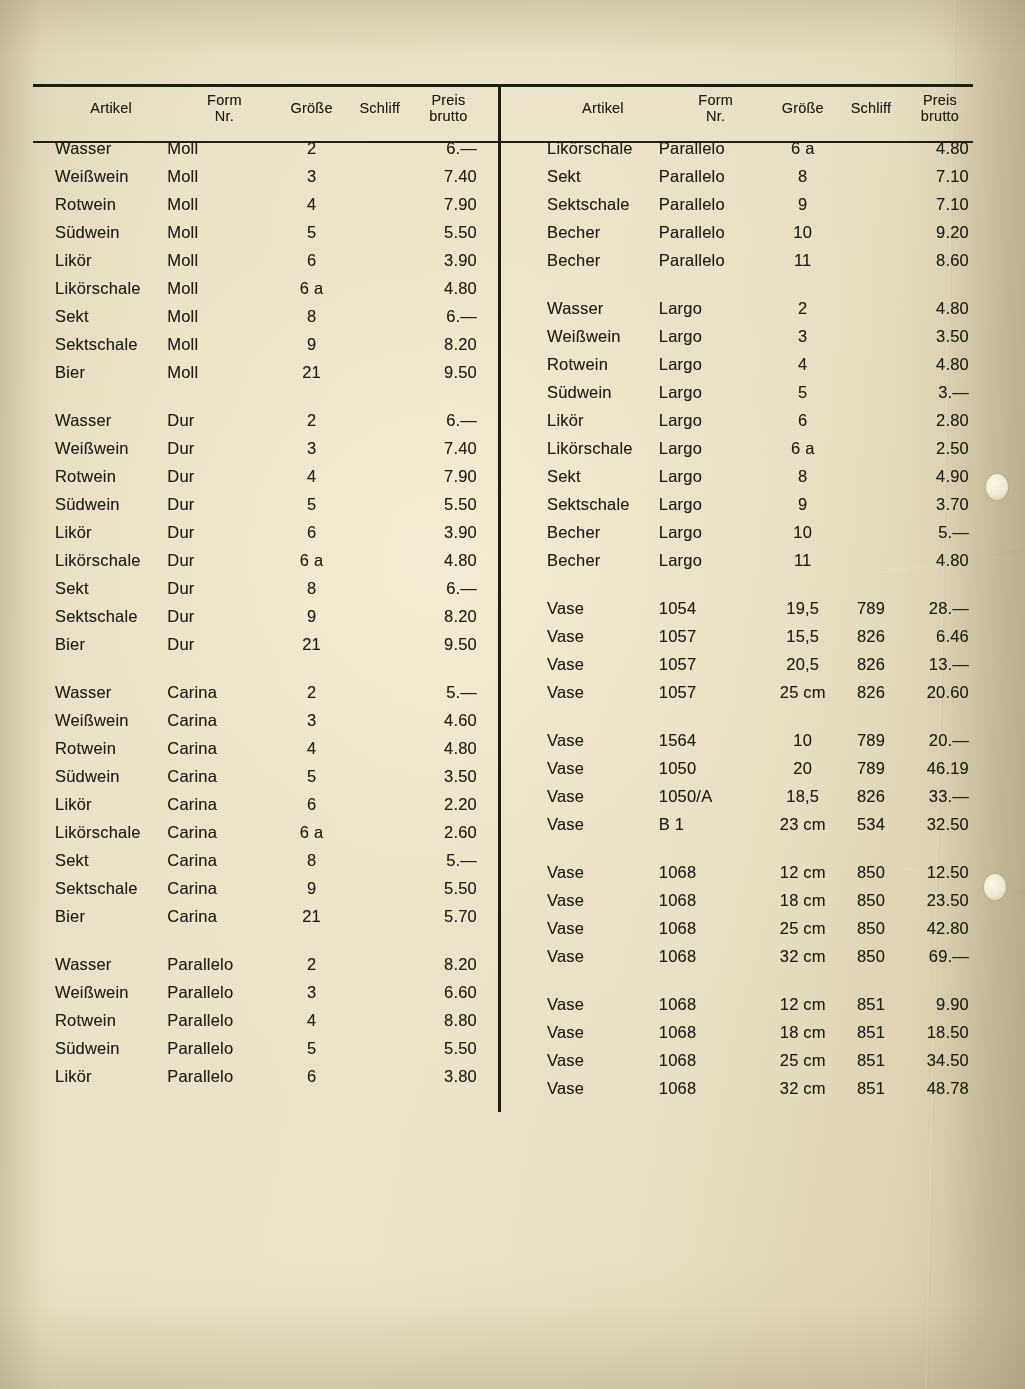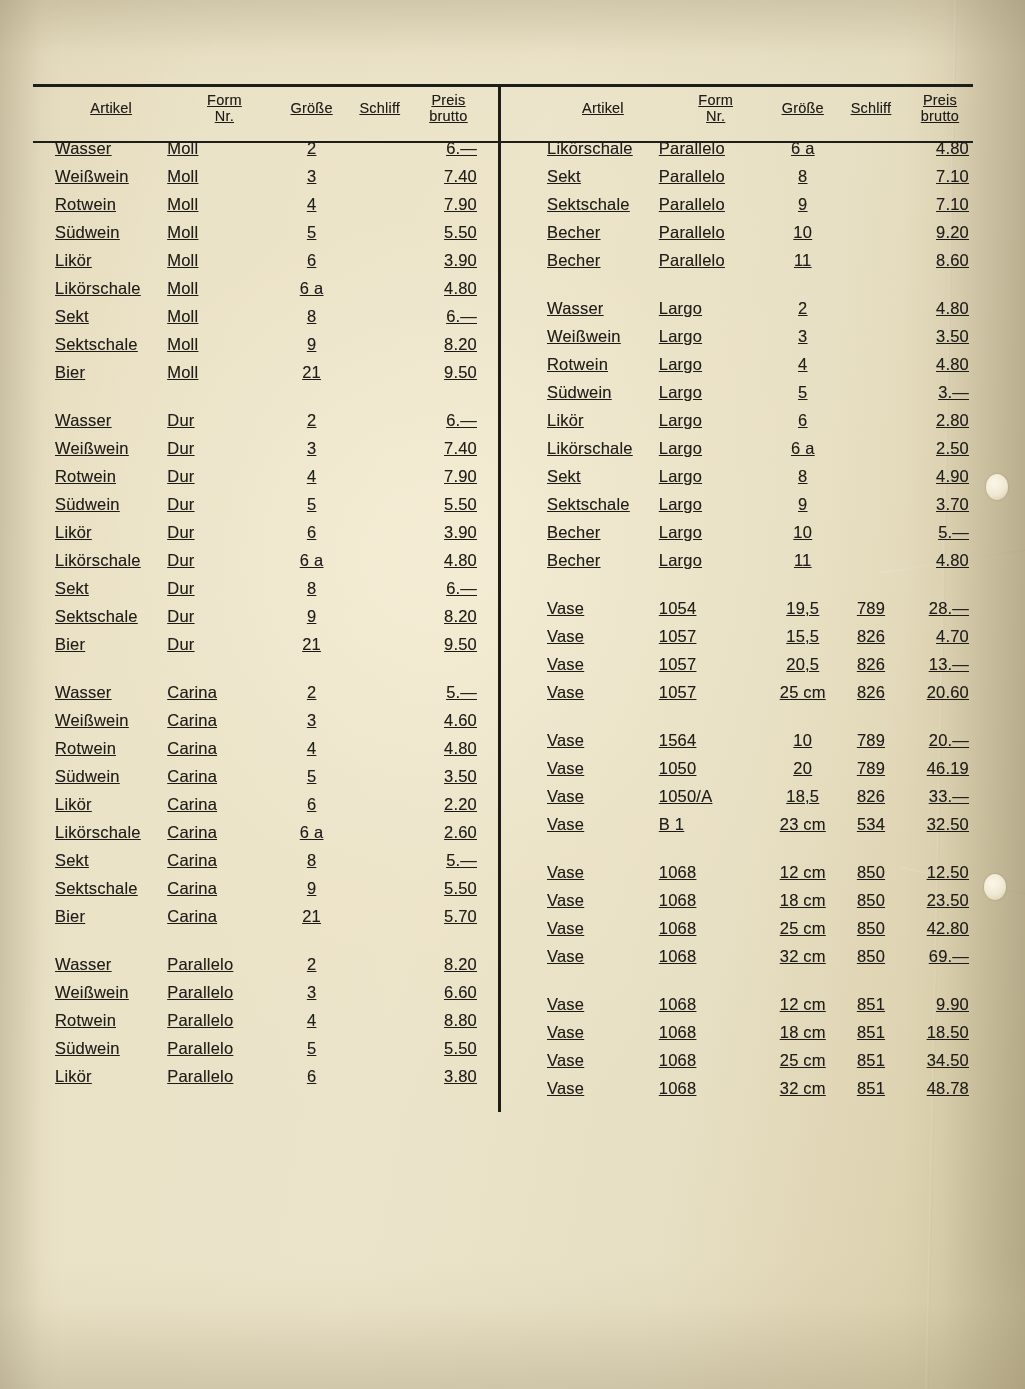--- a/index.html
+++ b/index.html
@@ -97,21 +97,20 @@
     position: absolute;
     top: 92px;
   }
   .col-left { left: 33px; width: 450px; }
   .col-right { left: 525px; width: 450px; }
 
   table.pricelist {
     border-collapse: collapse;
     width: 100%;
     font-size: 16.5px;
-    text-decoration: underline;
   }
   table.pricelist th {
     font-weight: normal;
     font-size: 14.5px;
     text-align: center;
     padding: 0 0 10px 0;
     vertical-align: middle;
     line-height: 1.05;
     letter-spacing: .2px;
   }
@@ -551,21 +550,21 @@
             <td class="c-form">1054</td>
             <td class="c-groesse">19,5</td>
             <td class="c-schliff">789</td>
             <td class="c-preis">28.—</td>
           </tr>
           <tr>
             <td class="c-artikel">Vase</td>
             <td class="c-form">1057</td>
             <td class="c-groesse">15,5</td>
             <td class="c-schliff">826</td>
-            <td class="c-preis">4.70</td>
+            <td class="c-preis">6.46</td>
           </tr>
           <tr>
             <td class="c-artikel">Vase</td>
             <td class="c-form">1057</td>
             <td class="c-groesse">20,5</td>
             <td class="c-schliff">826</td>
             <td class="c-preis">13.—</td>
           </tr>
           <tr>
             <td class="c-artikel">Vase</td>

